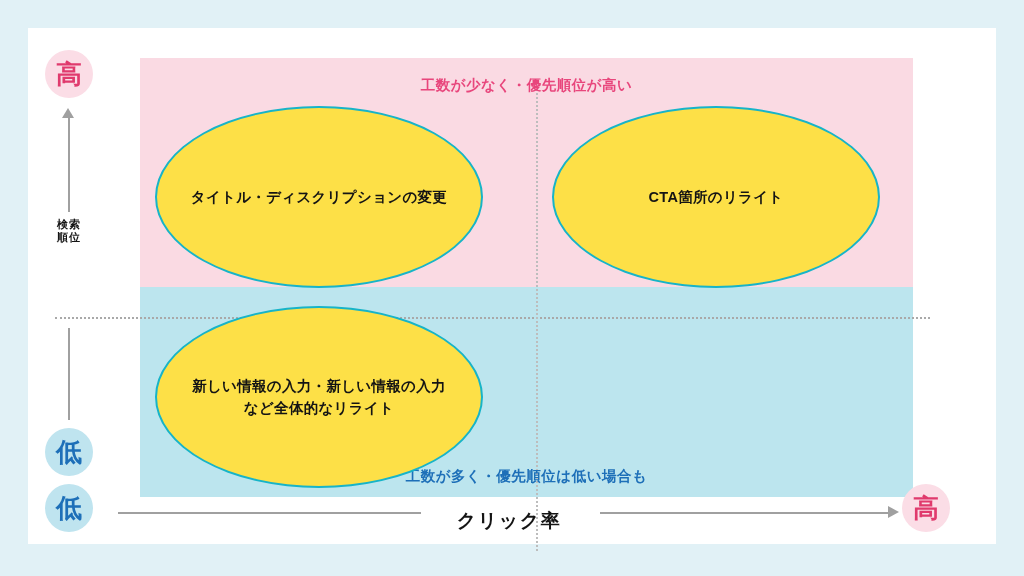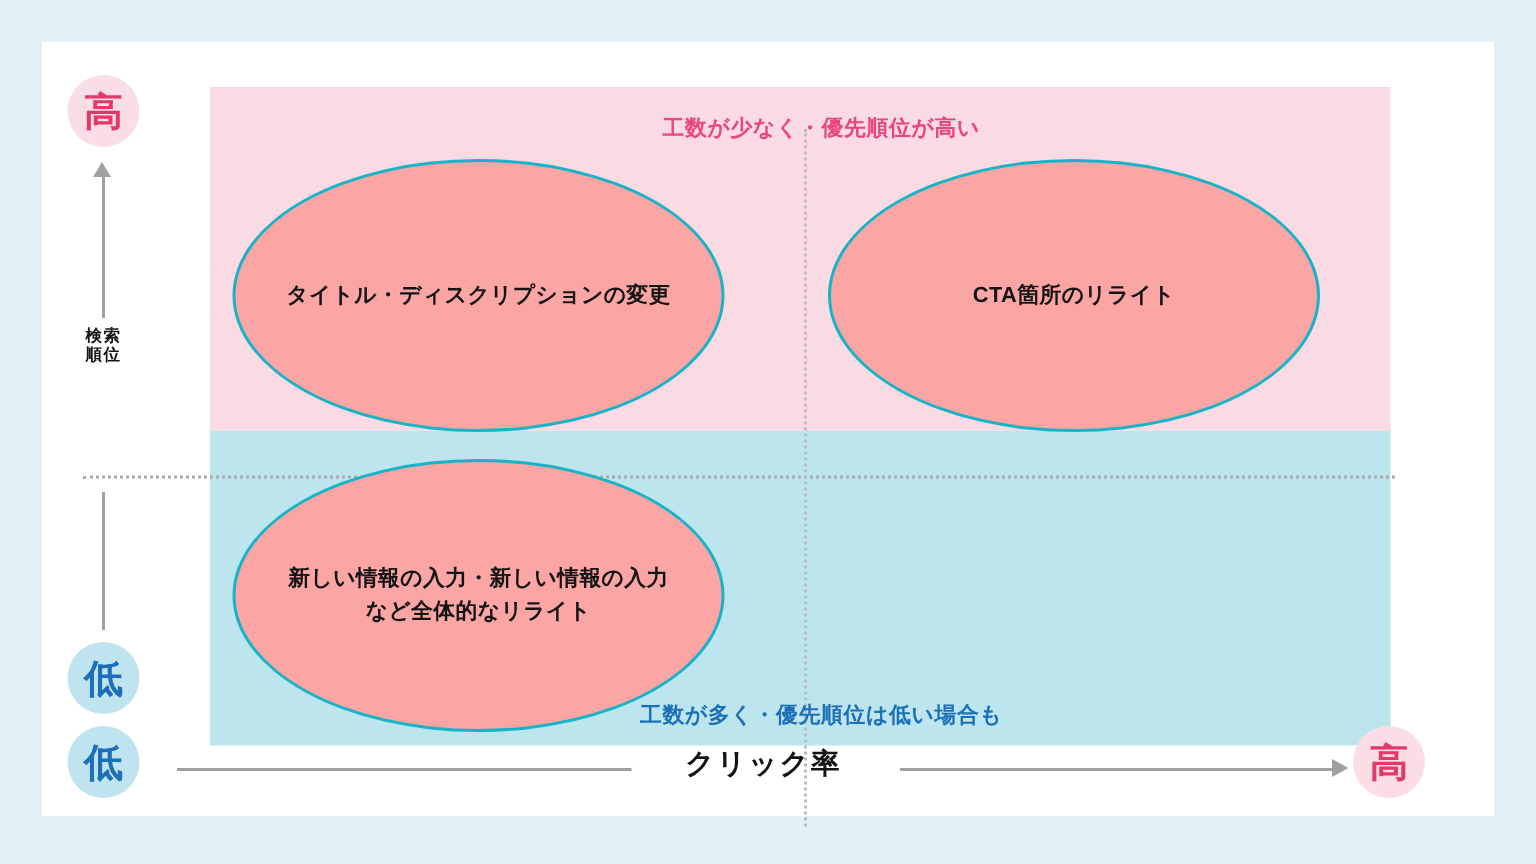--- a/index.html
+++ b/index.html
@@ -21,21 +21,20 @@
     height: 516px;
     background: #ffffff;
   }
   
   #plot {
     position: absolute;
     left: 112px;
     top: 30px;
     width: 773px;
     height: 439px;
-    padding-left: 14px;
   }
   .quad-band {
     position: absolute;
     left: 0;
     width: 100%;
   }
   #band-top {
     top: 0;
     height: 229px;
     background: #fadae3;
@@ -76,21 +75,21 @@
     top: 18px;
     color: #e8467c;
   }
   #caption-bottom {
     top: 409px;
     color: #1d6fb8;
   }
   
   .bubble {
     position: absolute;
-    background: #fca5a5;
+    background: #fde047;
     border: 2.5px solid #17b4c8;
     border-radius: 50%;
     display: flex;
     align-items: center;
     justify-content: center;
     box-sizing: border-box;
   }
   .bubble-label {
     font-size: 14.5px;
     font-weight: bold;
@@ -183,21 +182,21 @@
     position: absolute;
     left: 10px;
     top: 16px;
     width: 303px;
     height: 0;
     border-top: 2px solid #a0a0a0;
   }
   #x-axis-label {
     position: absolute;
     left: 318px;
-    top: 0;
+    top: 12px;
     width: 166px;
     text-align: center;
     font-size: 19px;
     font-weight: bold;
     color: #141414;
     letter-spacing: 1.5px;
   }
   #x-line-right {
     position: absolute;
     left: 492px;

